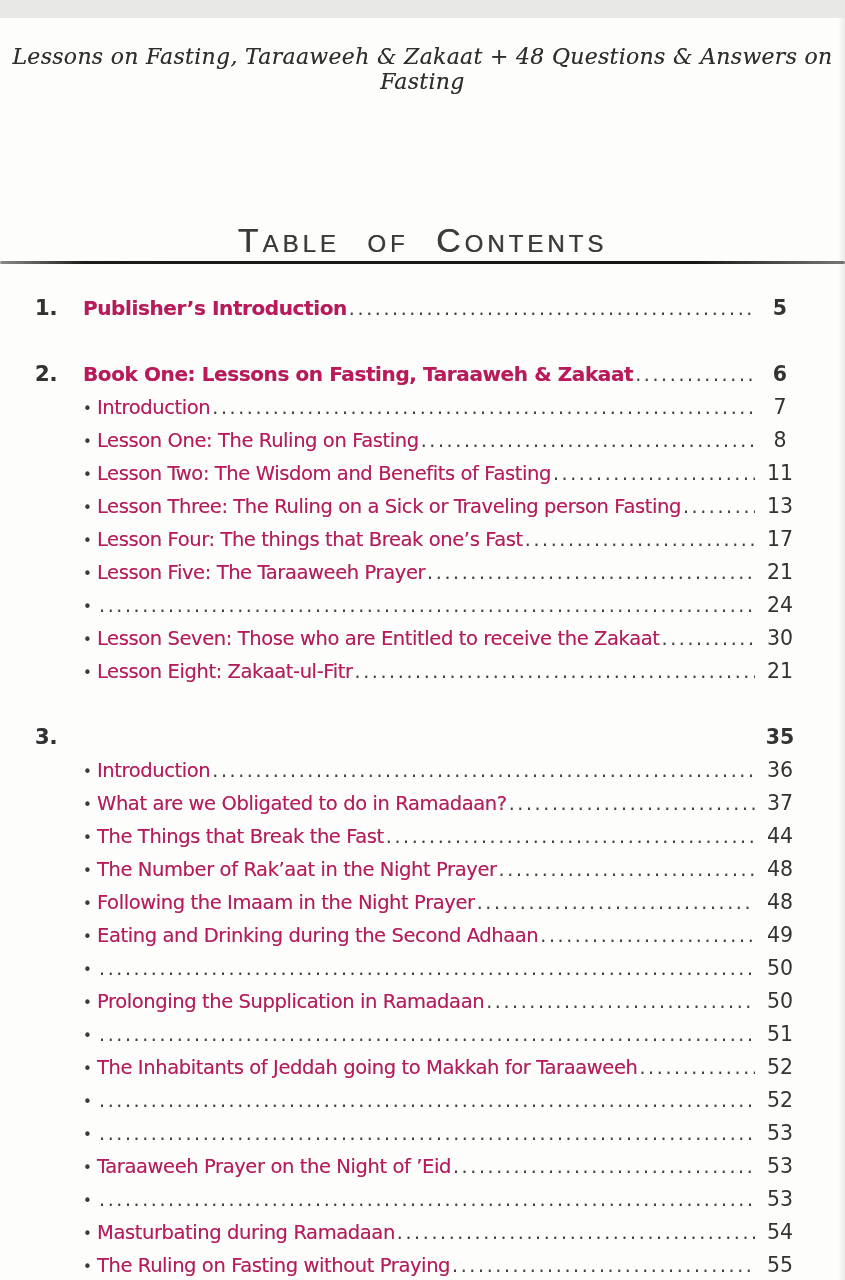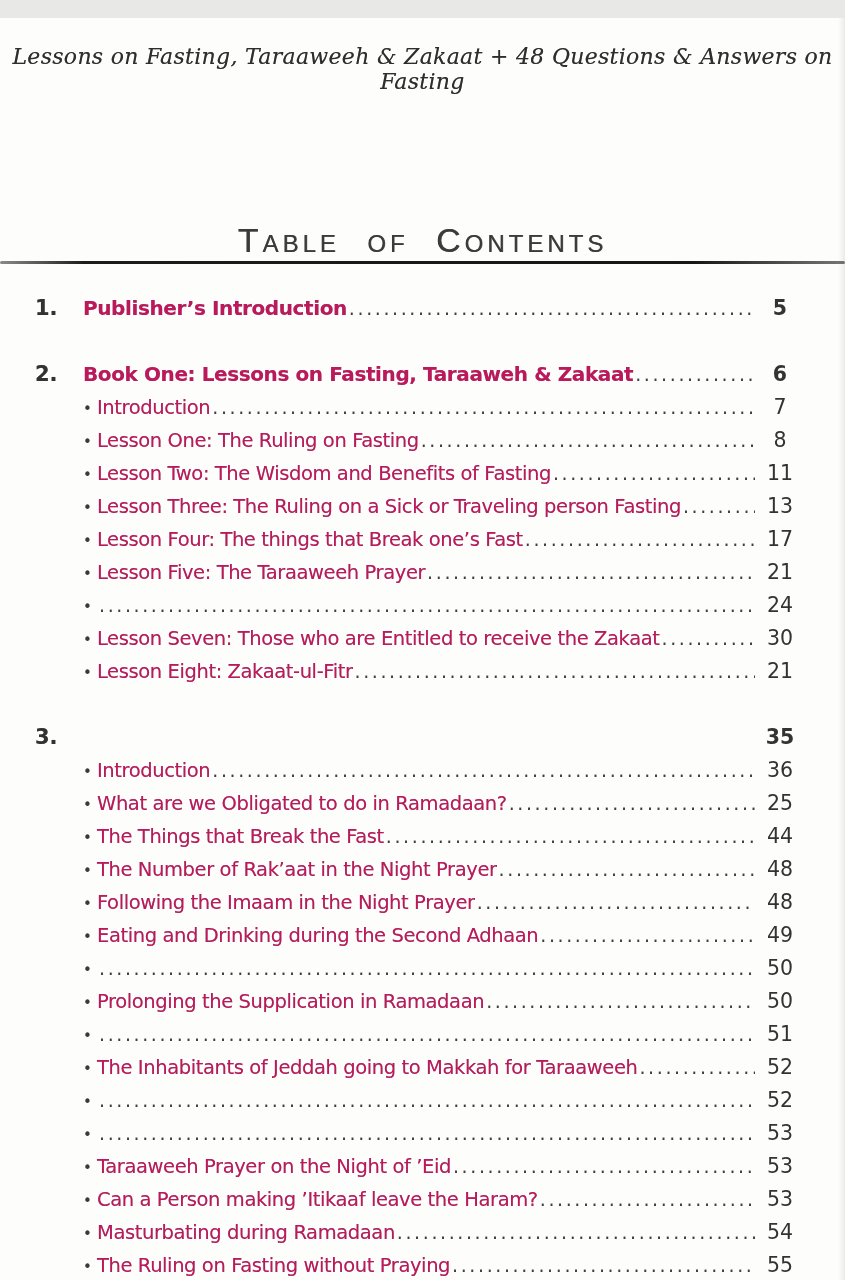--- a/index.html
+++ b/index.html
@@ -206,21 +206,21 @@
     <span class="bullet">•</span>
     <span class="label">Introduction</span>
     <span class="dots">............................................................................................................................................................................................................................</span>
     <span class="pg">36</span>
   </div>
       <div class="toc-row sub">
     <span class="num"></span>
     <span class="bullet">•</span>
     <span class="label">What are we Obligated to do in Ramadaan?</span>
     <span class="dots">............................................................................................................................................................................................................................</span>
-    <span class="pg">25</span>
+    <span class="pg">37</span>
   </div>
       <div class="toc-row sub">
     <span class="num"></span>
     <span class="bullet">•</span>
     <span class="label">The Things that Break the Fast</span>
     <span class="dots">............................................................................................................................................................................................................................</span>
     <span class="pg">44</span>
   </div>
       <div class="toc-row sub">
     <span class="num"></span>
@@ -284,21 +284,20 @@
       <div class="toc-row sub">
     <span class="num"></span>
     <span class="bullet">•</span>
     <span class="label">Taraaweeh Prayer on the Night of ’Eid</span>
     <span class="dots">............................................................................................................................................................................................................................</span>
     <span class="pg">53</span>
   </div>
       <div class="toc-row sub">
     <span class="num"></span>
     <span class="bullet">•</span>
-    <span class="label">Can a Person making ’Itikaaf leave the Haram?</span>
     <span class="dots">............................................................................................................................................................................................................................</span>
     <span class="pg">53</span>
   </div>
       <div class="toc-row sub">
     <span class="num"></span>
     <span class="bullet">•</span>
     <span class="label">Masturbating during Ramadaan</span>
     <span class="dots">............................................................................................................................................................................................................................</span>
     <span class="pg">54</span>
   </div>

